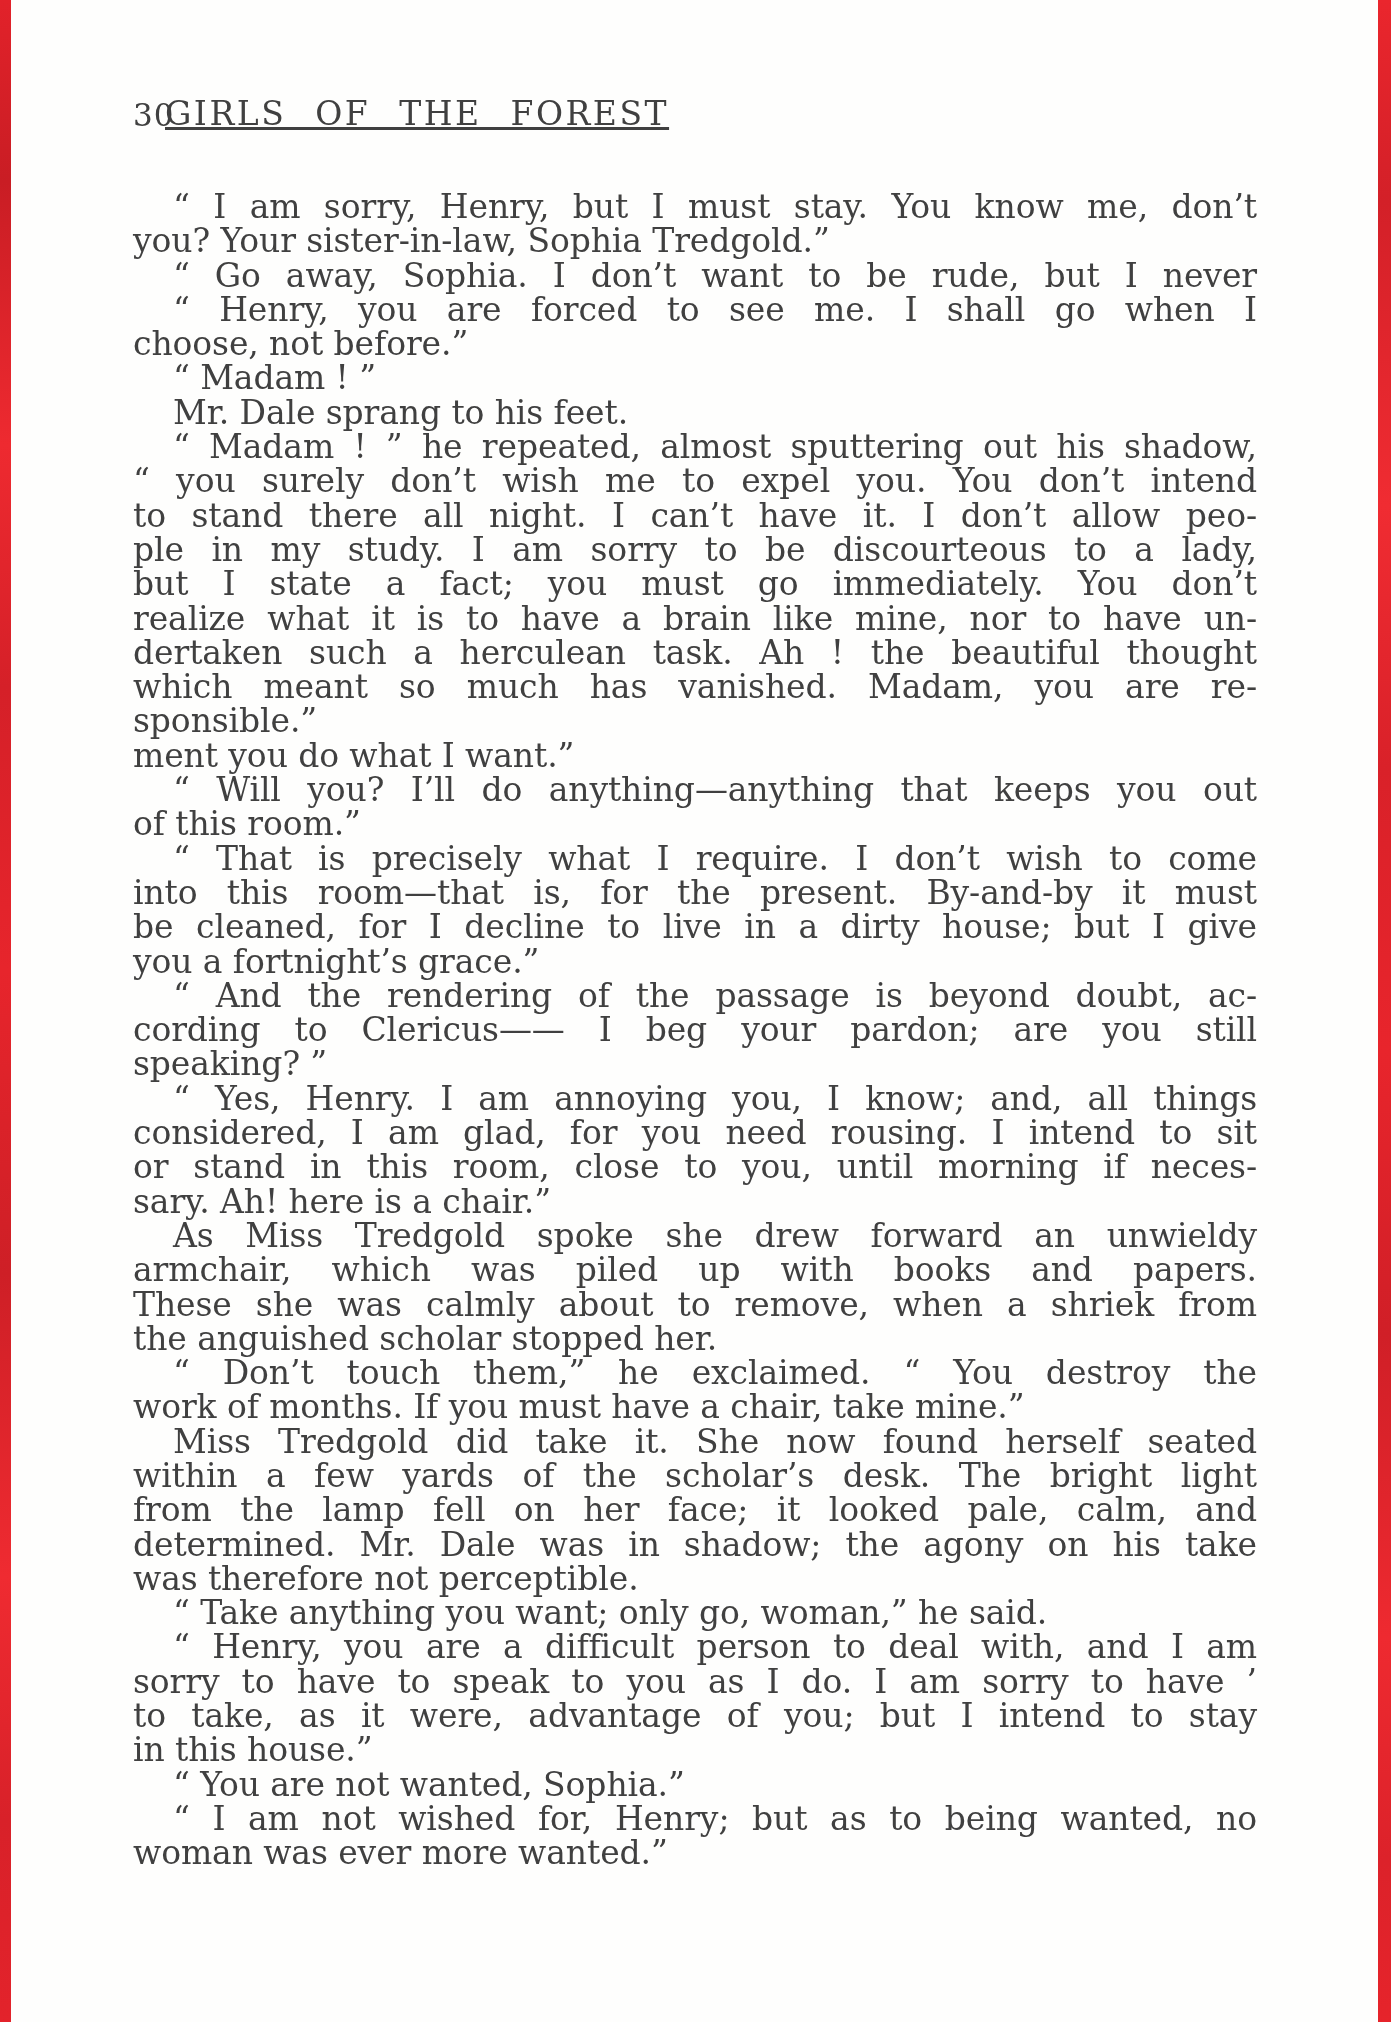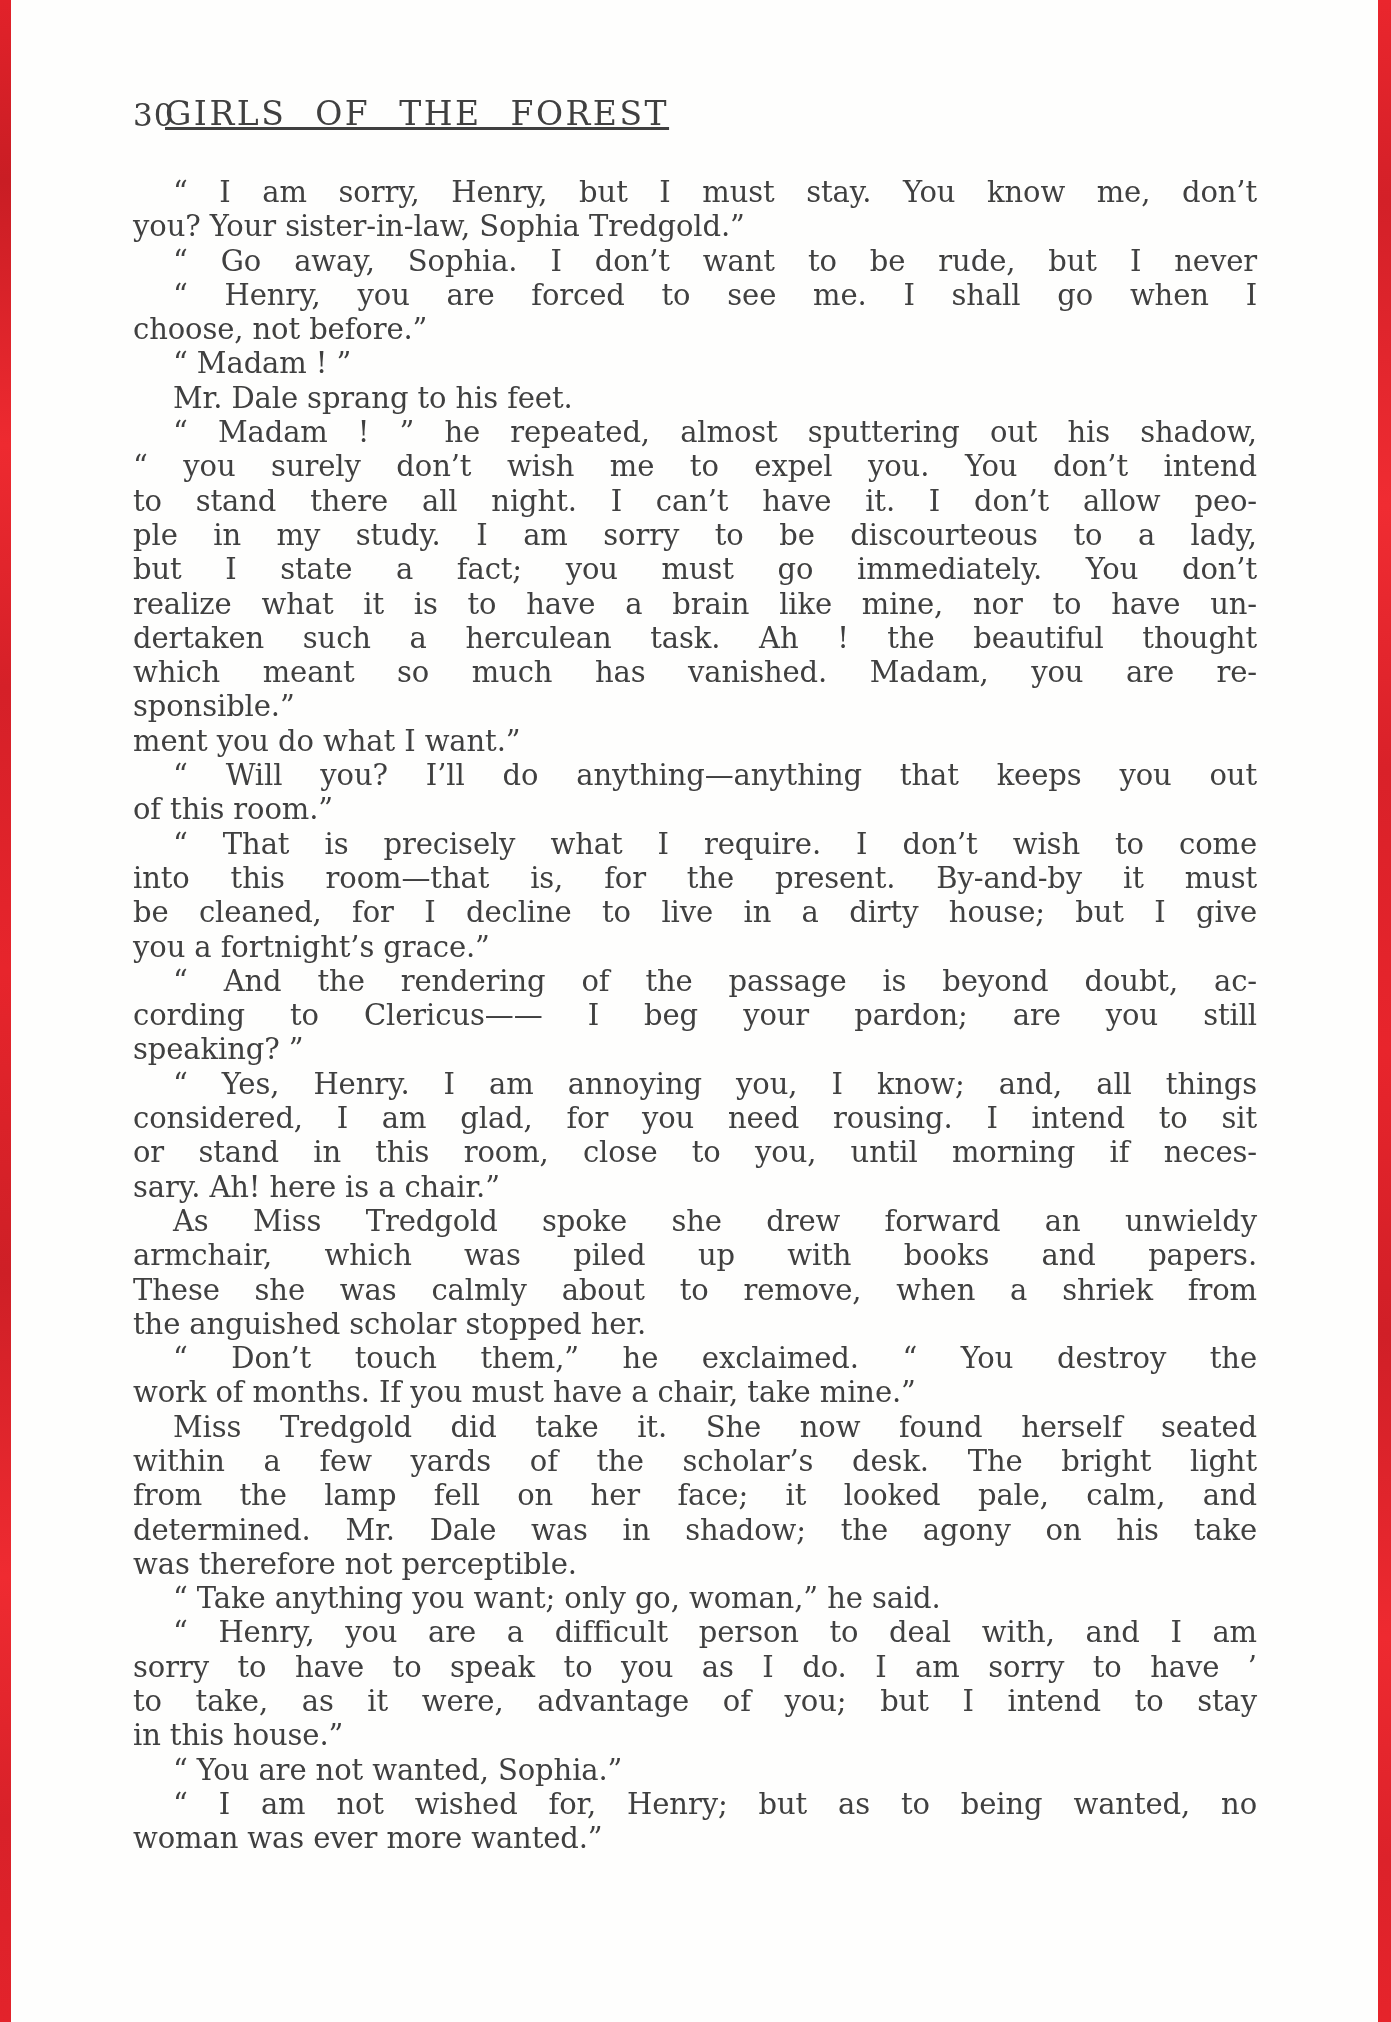--- a/index.html
+++ b/index.html
@@ -52,23 +52,23 @@
     transform: translateX(32px);
     font-size: 33px;
     letter-spacing: 2.5px;
     word-spacing: 16px;
     white-space: nowrap;
     text-decoration: underline;
   }
   .text-block {
     position: absolute;
     left: 133px;
-    top: 175px;
+    top: 190px;
     width: 1124px;
-    font-size: 29px;
+    font-size: 33px;
     line-height: 34.3px;
     letter-spacing: -0.1px;
   }
   .para { margin: 0; }
   .line {
     text-align: justify;
     text-align-last: justify;
   }
   .line.final { text-align-last: left; }
   .line.first { text-indent: 40px; }

